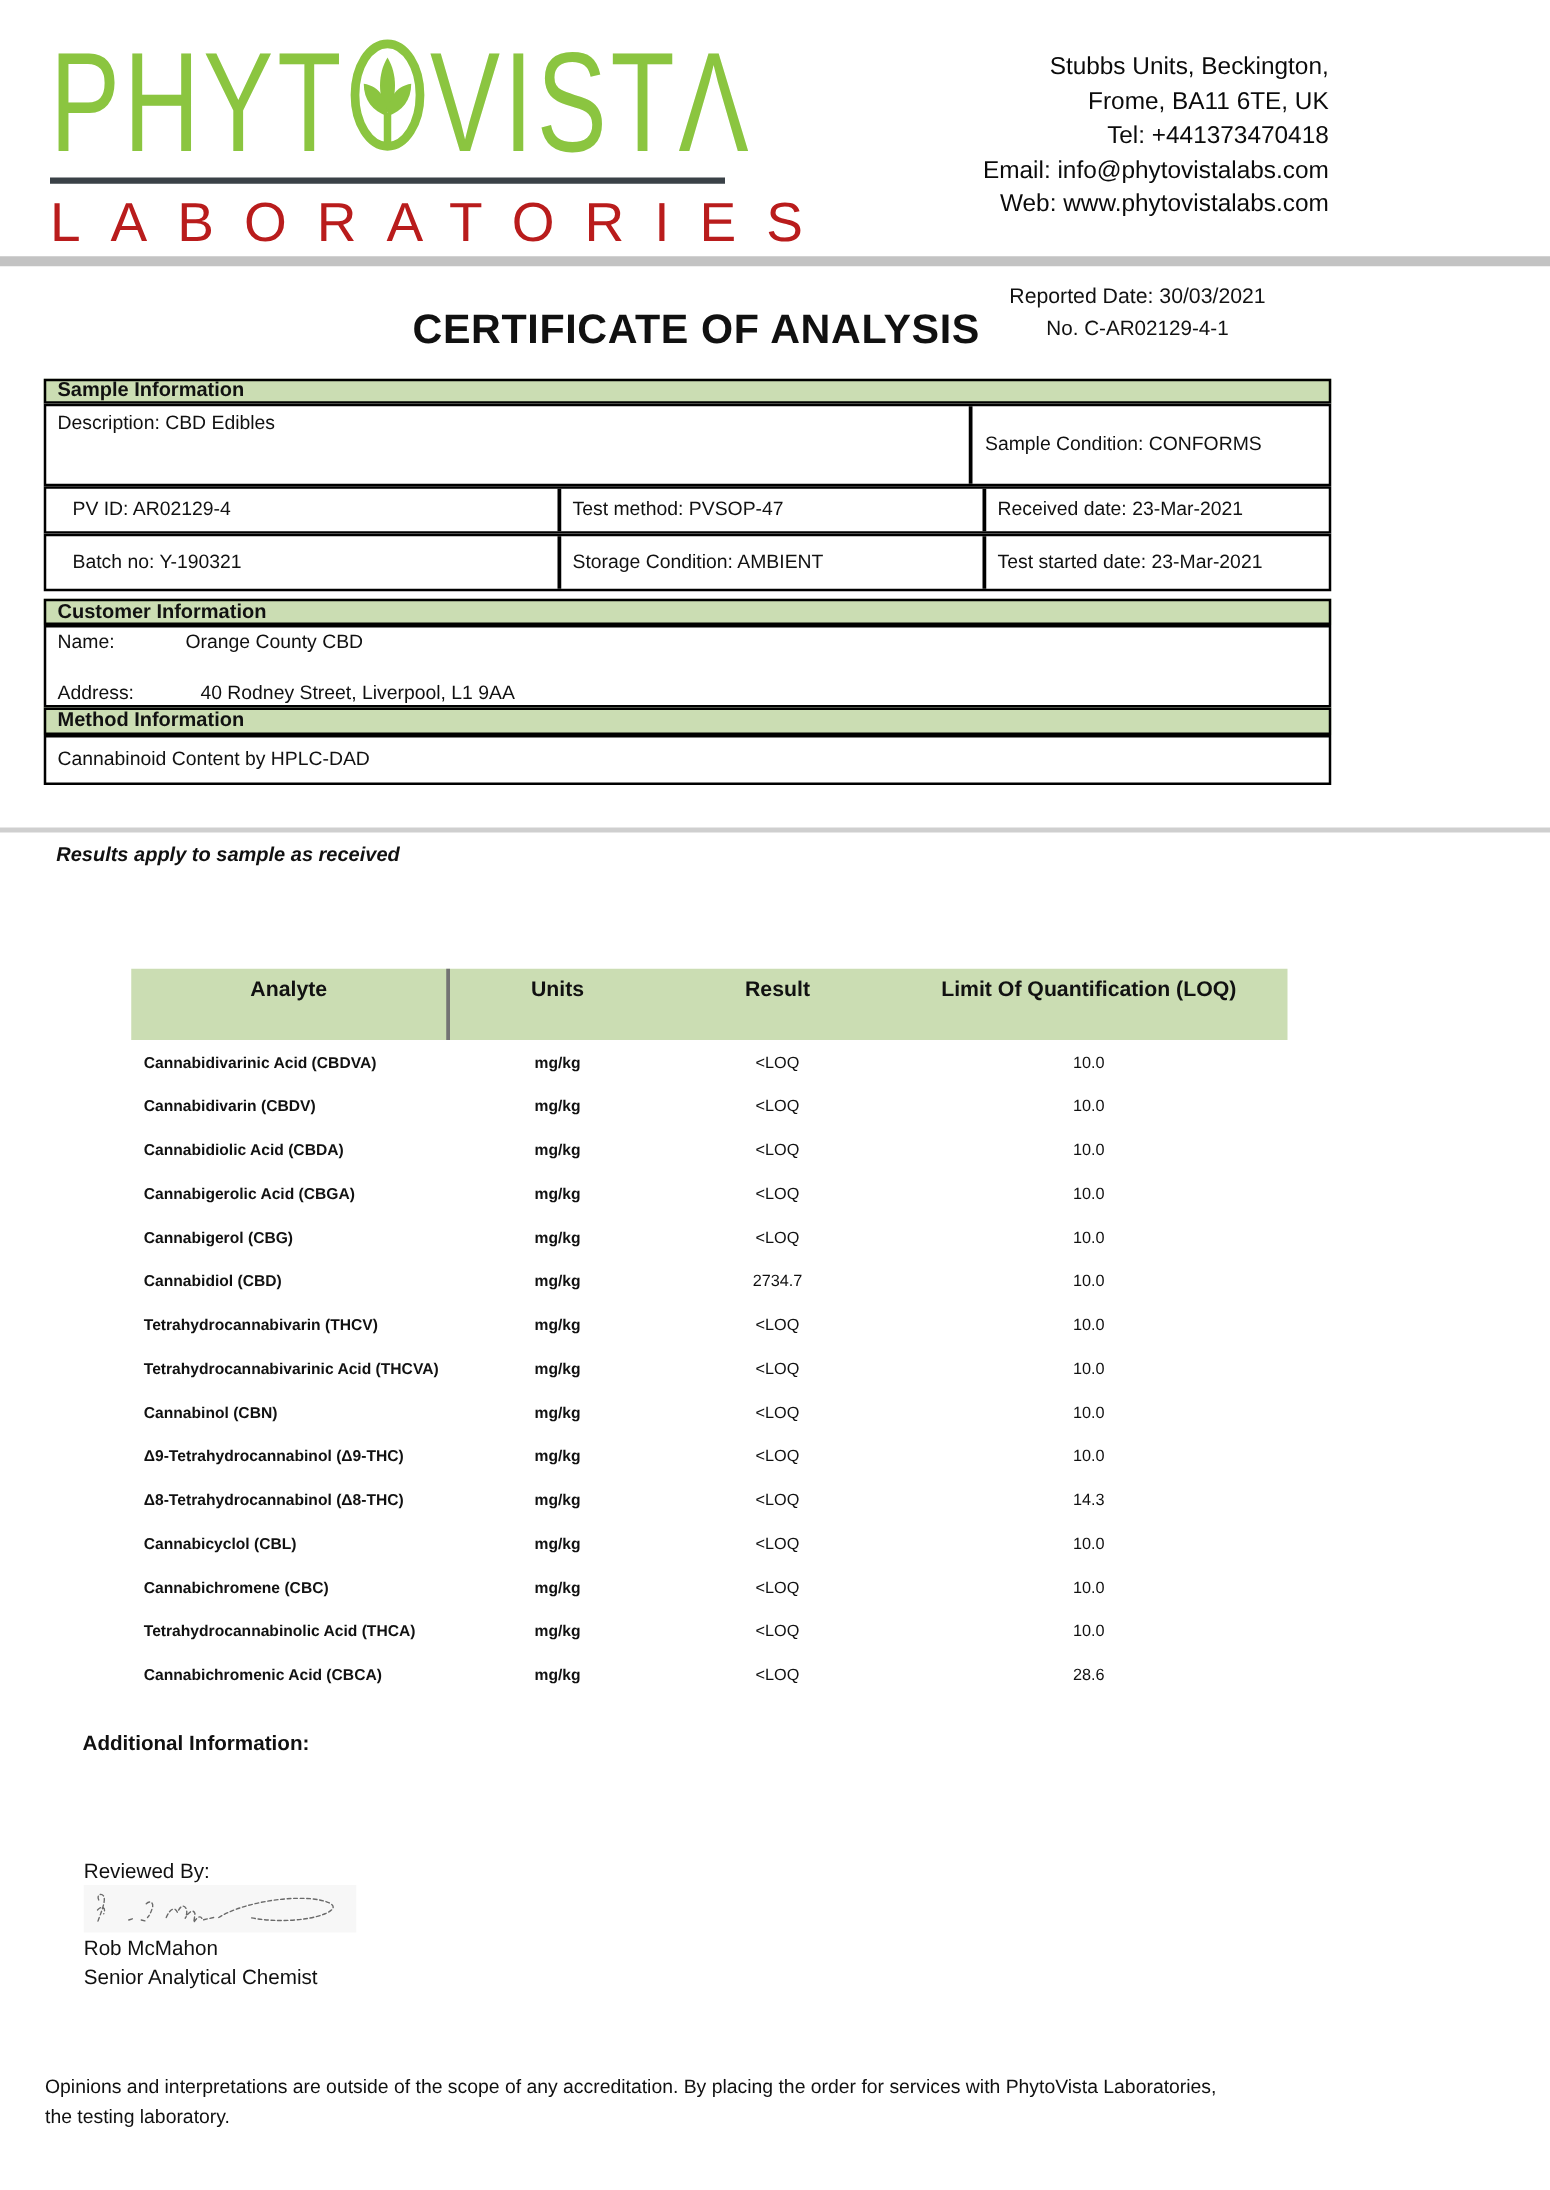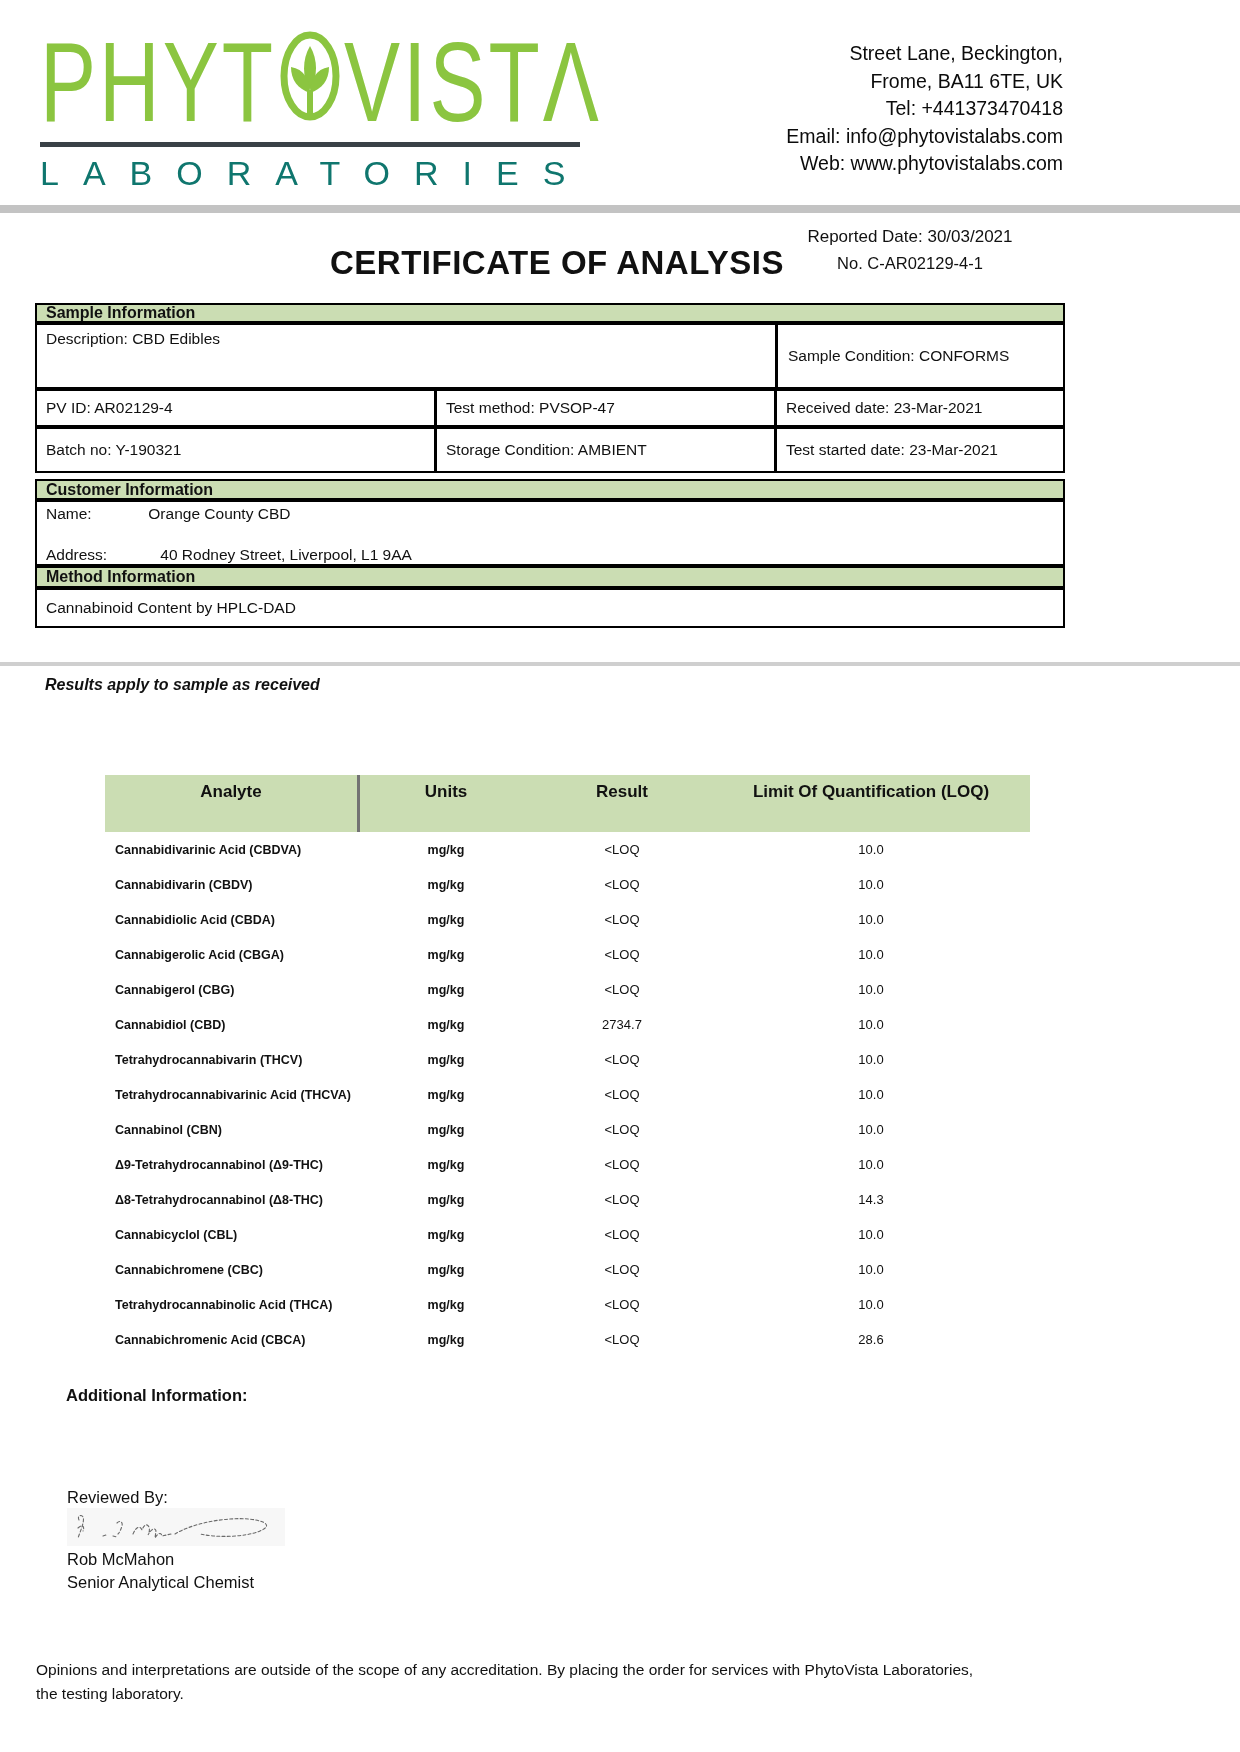--- a/index.html
+++ b/index.html
@@ -6,21 +6,21 @@
   .page{position:relative;width:1240px;height:1720px;background:#ffffff;
         font-family:Liberation Sans, sans-serif;color:#111;overflow:hidden;}
 
   
   .logo{position:absolute;left:40px;top:26px;}
   .logo-main{display:flex;align-items:center;height:112px;color:#8bc540;
              font-size:84px;font-weight:400;letter-spacing:3px;line-height:1;}
   .logo-main .stretch{display:inline-block;transform:scaleY(1.35);transform-origin:center;}
   .logo-main .leaf{margin:0 3px;display:inline-block;}
   .logo-rule{width:540px;height:5px;background:#3a4147;margin-top:4px;}
-  .logo-sub{margin-top:7px;font-size:34px;color:#0f766e;letter-spacing:24px;white-space:nowrap;}
+  .logo-sub{margin-top:7px;font-size:44px;color:#b91c1c;letter-spacing:24px;white-space:nowrap;}
 
   .contact{position:absolute;top:40px;right:177px;text-align:right;
            font-size:19.5px;line-height:27.5px;color:#0b0b0b;}
 
   .graybar{position:absolute;left:0;top:205px;width:1240px;height:8px;background:#c3c3c3;}
   .thinline{position:absolute;left:0;top:662px;width:1240px;height:4px;background:#cfcfcf;}
 
   .report-meta{position:absolute;top:227px;right:200px;width:260px;text-align:center;}
   .report-meta .rdate{font-size:17px;}
   .report-meta .rnum{font-size:16.5px;margin-top:7px;}
@@ -32,21 +32,21 @@
   .sections > div{position:absolute;left:0;width:100%;box-sizing:border-box;}
   .section-bar{background:#cbddb3;border:2px solid #000;font-weight:700;font-size:16px;
                padding-left:9px;display:flex;align-items:center;}
   .box{background:#fff;border:2px solid #000;font-size:15.5px;}
 
   .bar-sample{top:0;height:20px;}
   .desc-box{top:20px;height:66px;display:flex;}
   .desc-left{flex:1;padding:5px 0 0 9px;}
   .desc-right{width:288px;border-left:3px solid #000;display:flex;align-items:center;
               padding-left:10px;box-sizing:border-box;}
-  .info-row{display:flex;}
+  .info-row{display:flex;padding-left:12px;}
   .info-row .cell{box-sizing:border-box;display:flex;align-items:center;padding-left:9px;}
   .info-row .cell:nth-child(1){width:400px;border-right:3px solid #000;}
   .info-row .cell:nth-child(2){width:340px;border-right:3px solid #000;}
   .info-row .cell:nth-child(3){flex:1;}
   .row1{top:86px;height:38px;}
   .row2{top:124px;height:46px;}
   .bar-customer{top:176px;height:21px;}
   .cust-box{top:197px;height:66px;}
   .cust-box .kv{position:absolute;left:9px;white-space:nowrap;}
   .kv-name{top:3px;}
@@ -96,21 +96,21 @@
         </svg>
       </span>
       <span class="stretch">VIST</span>
       <span class="stretch">Λ</span>
     </div>
     <div class="logo-rule"></div>
     <div class="logo-sub">LABORATORIES</div>
   </div>
 
   <div class="contact">
-    <div>Street Lane, Beckington,</div>
+    <div>Stubbs Units, Beckington,</div>
     <div>Frome, BA11 6TE, UK</div>
     <div>Tel: +441373470418</div>
     <div>Email: info@phytovistalabs.com</div>
     <div>Web: www.phytovistalabs.com</div>
   </div>
 
   <div class="graybar"></div>
 
   <div class="report-meta">
     <div class="rdate">Reported Date: 30/03/2021</div>

